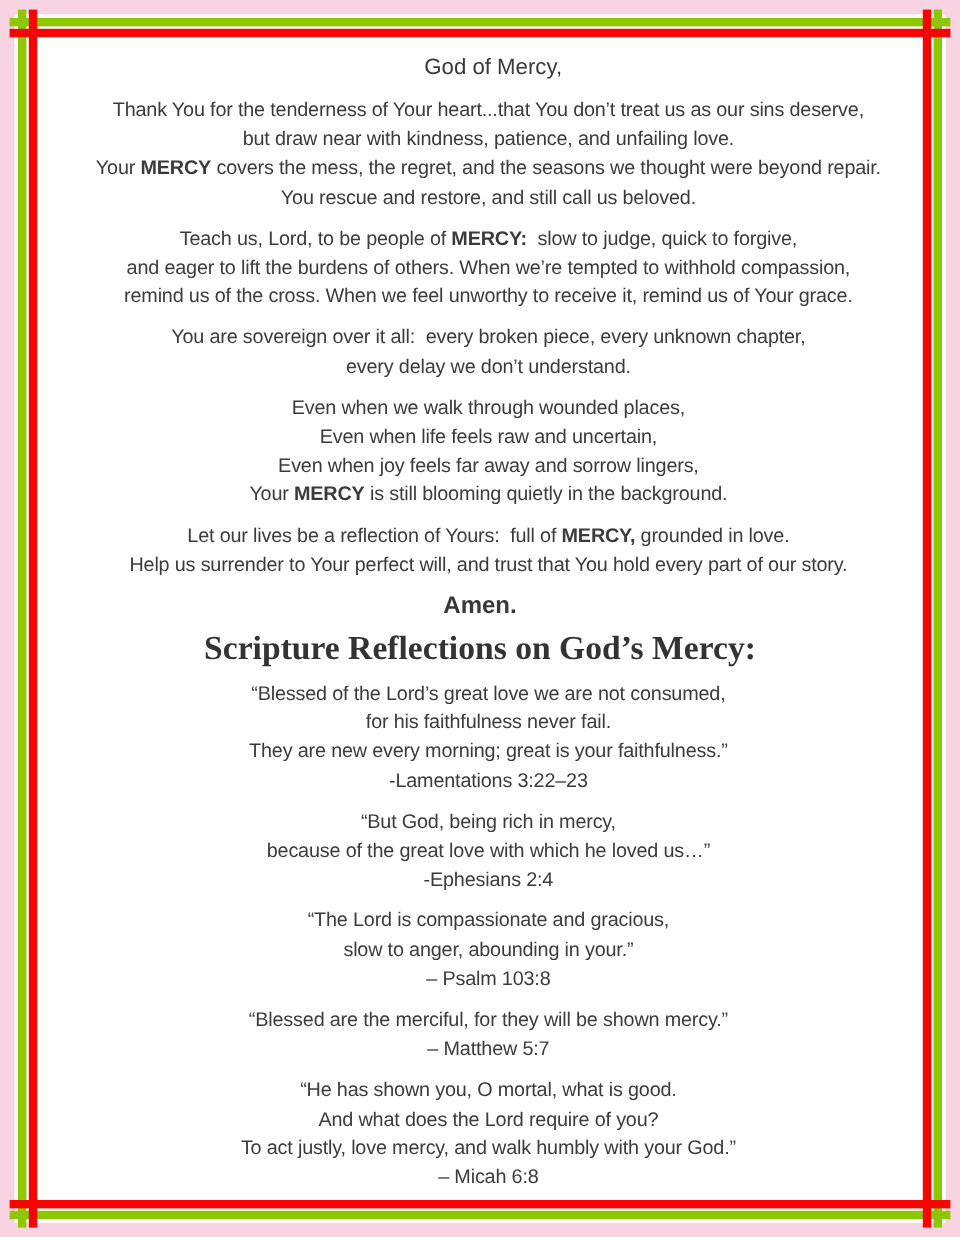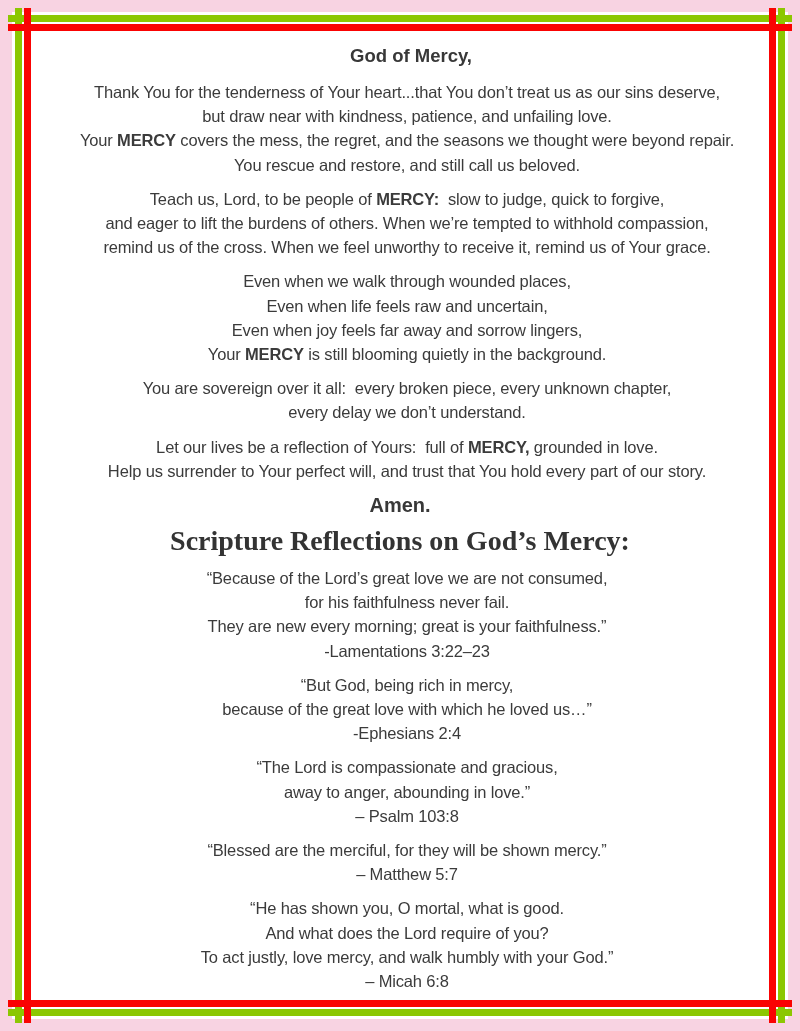--- a/index.html
+++ b/index.html
@@ -17,21 +17,21 @@
   .fl.v{top:8px;bottom:8px;width:7px;}
   .fl.green{background:var(--green);}
   .fl.red{background:var(--red);}
   .g-top{top:15px;} .g-bottom{bottom:15px;} .g-left{left:15px;} .g-right{right:15px;}
   .r-top{top:24px;} .r-bottom{bottom:24px;} .r-left{left:24px;} .r-right{right:24px;}
   .content{
     position:absolute;inset:31px;padding-top:12px;
     text-align:center;
   }
   h1.doc-title{
-    font-size:18.5px;line-height:25px;font-weight:bold;margin:0 10px 12px 0;color:#383838;padding-left:32px;
+    font-size:18.5px;line-height:25px;font-weight:normal;margin:0 10px 12px 0;color:#383838;padding-left:32px;
   }
   .line{
     font-size:16.5px;line-height:24.2px;white-space:nowrap;letter-spacing:-0.15px;padding-left:14px;
   }
   .b{font-weight:bold;}
   .para{margin:0 0 10px 0;}
   .amen{
     font-weight:bold;font-size:20px;line-height:25px;margin:0 0 10px 0;color:#383838;
   }
   h2.scripture-heading{
@@ -62,59 +62,59 @@
       <div class="line"><span>but draw near with kindness, patience, and unfailing love.</span></div>
       <div class="line"><span>Your </span><span class="b">MERCY</span><span> covers the mess, the regret, and the seasons we thought were beyond repair.</span></div>
       <div class="line"><span>You rescue and restore, and still call us beloved.</span></div>
     </div>
   <div class="para">
       <div class="line"><span>Teach us, Lord, to be people of </span><span class="b">MERCY:</span><span>&nbsp; slow to judge, quick to forgive,</span></div>
       <div class="line"><span>and eager to lift the burdens of others. When we’re tempted to withhold compassion,</span></div>
       <div class="line"><span>remind us of the cross. When we feel unworthy to receive it, remind us of Your grace.</span></div>
     </div>
   <div class="para">
+      <div class="line"><span>You are sovereign over it all:&nbsp; every broken piece, every unknown chapter,</span></div>
+      <div class="line"><span>every delay we don’t understand.</span></div>
+    </div>
+  <div class="para">
       <div class="line"><span>Even when we walk through wounded places,</span></div>
       <div class="line"><span>Even when life feels raw and uncertain,</span></div>
       <div class="line"><span>Even when joy feels far away and sorrow lingers,</span></div>
       <div class="line"><span>Your </span><span class="b">MERCY</span><span> is still blooming quietly in the background.</span></div>
-    </div>
-  <div class="para">
-      <div class="line"><span>You are sovereign over it all:&nbsp; every broken piece, every unknown chapter,</span></div>
-      <div class="line"><span>every delay we don’t understand.</span></div>
     </div>
   <div class="para">
       <div class="line"><span>Let our lives be a reflection of Yours:&nbsp; full of </span><span class="b">MERCY,</span><span> grounded in love.</span></div>
       <div class="line"><span>Help us surrender to Your perfect will, and trust that You hold every part of our story.</span></div>
     </div>
 
   <div class="amen">Amen.</div>
 
   <h2 class="scripture-heading">Scripture Reflections on God’s Mercy:</h2>
 
   <div class="scripture">
     <div>
-        <div class="line"><span>“Because of the Lord’s great love we are not consumed,</span></div>
+        <div class="line"><span>“Blessed of the Lord’s great love we are not consumed,</span></div>
         <div class="line"><span>for his faithfulness never fail.</span></div>
         <div class="line"><span>They are new every morning; great is your faithfulness.”</span></div>
       </div>
     <div class="line">-Lamentations 3:22–23</div>
   </div>
 
   <div class="scripture">
     <div>
         <div class="line"><span>“But God, being rich in mercy,</span></div>
         <div class="line"><span>because of the great love with which he loved us…”</span></div>
       </div>
     <div class="line">-Ephesians 2:4</div>
   </div>
 
   <div class="scripture">
     <div>
         <div class="line"><span>“The Lord is compassionate and gracious,</span></div>
-        <div class="line"><span>away to anger, abounding in love.”</span></div>
+        <div class="line"><span>slow to anger, abounding in your.”</span></div>
       </div>
     <div class="line">– Psalm 103:8</div>
   </div>
 
   <div class="scripture">
     <div>
         <div class="line"><span>“Blessed are the merciful, for they will be shown mercy.”</span></div>
       </div>
     <div class="line">– Matthew 5:7</div>
   </div>

